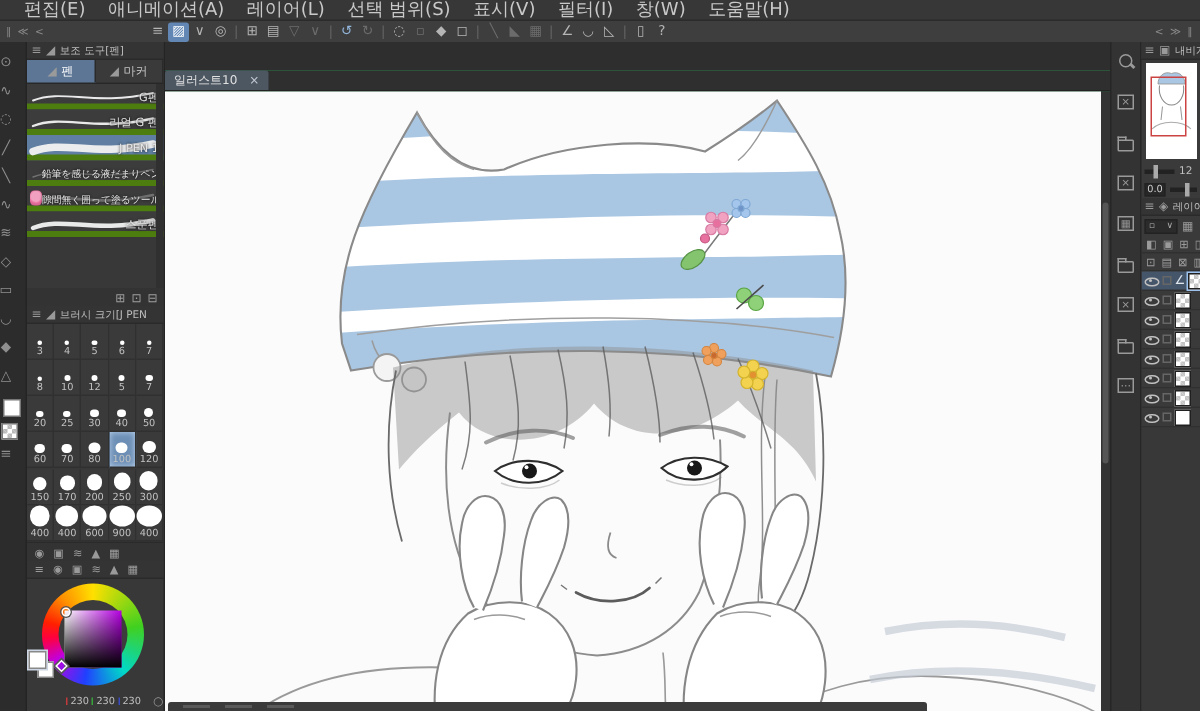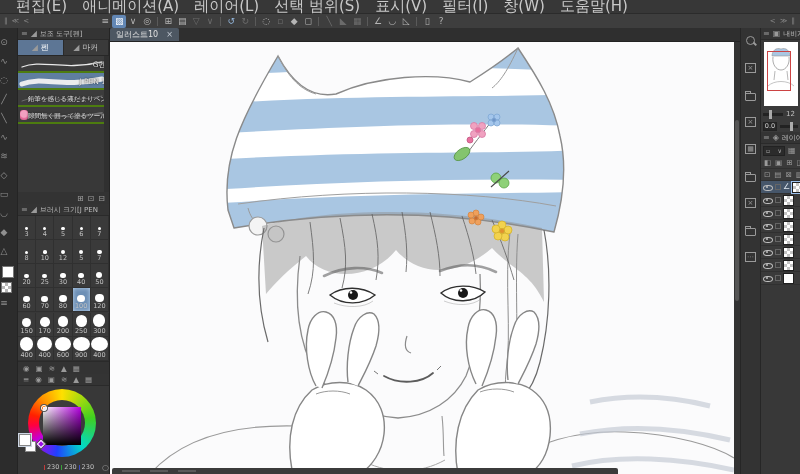--- a/index.html
+++ b/index.html
@@ -1,20 +1,20 @@
 <!DOCTYPE html>
 <html><head>
 <meta charset="utf-8">
 <style>
   html,body{margin:0;padding:0;width:800px;height:474px;overflow:hidden;background:#2e2e2e;}
   *{box-sizing:border-box;}
   .app{position:relative;width:800px;height:474px;font-family:"DejaVu Sans",sans-serif;color:#c8c8c8;background:#2e2e2e;overflow:hidden;}
 
   
-  .menubar{position:absolute;top:0;left:0;right:0;height:14px;background:#373737;display:flex;align-items:center;gap:15px;padding-left:16px;font-size:15px;color:#c9c9c9;border-bottom:1px solid #2b2b2b;}
+  .menubar{position:absolute;top:0;left:0;right:0;height:14px;background:#373737;display:flex;align-items:center;gap:15px;padding-left:16px;font-size:12px;color:#c9c9c9;border-bottom:1px solid #2b2b2b;}
   .menu-item{white-space:nowrap;cursor:default;}
 
   
   .commandbar{position:absolute;top:14px;left:0;right:0;height:14px;background:#3e3e3e;display:flex;align-items:center;font-size:9px;color:#b3b3b3;}
   .cb-markers{font-size:7px;color:#8a8a8a;padding:0 4px;letter-spacing:1px;white-space:nowrap;}
   .cb-icons{display:flex;align-items:center;margin-left:64px;}
   .cb-ic{width:14px;height:13px;display:inline-flex;align-items:center;justify-content:center;font-size:9px;color:#b5b5b5;cursor:default;}
   .cb-ic.active{background:#6287b5;color:#fff;border-radius:2px;}
   .cb-ic.dis{opacity:.38;}
   .cb-ic.accent{color:#93b6dc;}
@@ -34,21 +34,21 @@
   .left-col{width:92px;display:flex;flex-direction:column;background:#383838;border-right:1px solid #242424;}
   .panel-header{height:12px;display:flex;align-items:center;gap:3px;padding:0 3px;background:#343434;font-size:7px;color:#bdbdbd;border-bottom:1px solid #2a2a2a;white-space:nowrap;overflow:hidden;}
   .ph-glyph{font-size:8px;color:#9a9a9a;}
 
   
   .subtool{height:176px;display:flex;flex-direction:column;}
   .st-tabs{height:16px;display:flex;background:#303030;border-bottom:1px solid #272727;}
   .st-tab{flex:1;display:flex;align-items:center;justify-content:center;gap:3px;font-size:8px;color:#c4c4c4;background:#3a3a3a;border-right:1px solid #2a2a2a;}
   .st-tab.sel{background:#5d7695;color:#fff;}
   .st-list{flex:1;overflow:hidden;position:relative;}
-  .st-row{height:17px;position:relative;background:#3c3c3c;border-bottom:2px solid #4d7c0f;}
+  .st-row{height:17px;position:relative;background:#3c3c3c;border-bottom:4px solid #4d7c0f;}
   .st-row.sel{background:#5f7ea1;}
   .st-row svg{position:absolute;left:0;top:0;width:88px;height:16px;}
   .st-label{position:absolute;right:3px;top:4px;font-size:7.5px;color:#e6e6e6;text-shadow:0 0 2px #000;white-space:nowrap;}
   .st-label.long{font-size:6.5px;right:2px;top:5px;}
   .st-badge{position:absolute;left:2px;top:3px;width:8px;height:10px;border-radius:3px;background:radial-gradient(circle at 50% 40%,#f2a0c0 0 45%,#e8709e 60%,#c05580);}
   .st-footer{height:12px;background:#333;display:flex;align-items:center;justify-content:flex-end;gap:4px;padding-right:4px;font-size:8px;color:#9f9f9f;}
   .st-scroll{position:absolute;right:0;top:0;bottom:0;width:5px;background:#303030;}
 
   
   .brushsize{height:170px;display:flex;flex-direction:column;}
@@ -71,21 +71,21 @@
   .sv-cursor{position:absolute;left:23px;top:19px;width:6px;height:6px;border:1px solid #fff;border-radius:50%;box-shadow:0 0 0 1px #555;z-index:3;}
   .hue-cursor{position:absolute;left:20px;top:55px;width:6px;height:6px;border:1px solid #fff;box-shadow:0 0 0 1px #555;transform:rotate(45deg);z-index:3;}
   .fgbg{position:absolute;left:1px;top:48px;width:24px;height:24px;z-index:4;}
   .fg{position:absolute;left:0;top:0;width:12px;height:12px;background:#fff;border:1px solid #888;box-shadow:0 0 0 1px #ccd6e4;}
   .bg{position:absolute;left:6px;top:7px;width:11px;height:11px;background:#fff;border:1px solid #888;}
   .cp-rgb{height:14px;display:flex;align-items:center;gap:2px;padding-left:26px;font-size:6.5px;color:#c0c0c0;}
   .rgb-sq{width:5px;height:5px;display:inline-block;}
   .cp-picker{margin-left:6px;font-size:8px;color:#9a9a9a;}
 
   
-  .center{flex:1;position:relative;background:#22c55e;}
+  .center{flex:1;position:relative;background:#22c55e;margin-top:19px;}
   .tabbar{position:absolute;top:0;left:0;right:0;height:14px;background:#2f2f2f;border-bottom:1px solid #232323;display:flex;align-items:flex-end;}
   .canvas-tab{height:13px;background:#4d5762;color:#e0e0e0;font-size:8px;display:flex;align-items:center;gap:8px;padding:0 6px;border-top-left-radius:2px;border-top-right-radius:2px;}
   .tab-close{font-size:8px;color:#c2c9d2;}
   .canvas{position:absolute;top:14px;left:0;right:6px;bottom:0;background:#fbfbfc;overflow:hidden;}
   .canvas svg{position:absolute;left:0;top:0;}
   .vscroll{position:absolute;top:14px;right:0;bottom:0;width:6px;background:#333;}
   .vscroll .thumb{position:absolute;left:1px;right:1px;top:18%;height:42%;background:#555;border-radius:2px;}
   .hbar{position:absolute;left:2px;bottom:0;width:506px;height:6px;background:#3b3b3b;border-radius:2px 2px 0 0;display:flex;align-items:center;gap:10px;padding:0 10px;}
   .hbar i{display:block;width:18px;height:2px;background:#5a5a5a;}
 
@@ -215,38 +215,50 @@
               <span>마커</span>
             </div>
           </div>
         <div class="st-list" id="st-list">
           <div class="st-row">
               <svg viewBox="0 0 88 16">
                 <path d="M4,11 C24,3 44,15 84,6" fill="none" stroke="#f2f2f2" stroke-width="1.3" stroke-linecap="round" opacity="0.95"></path>
               </svg>
               <span class="st-label">G펜</span>
             </div>
+            <div class="st-row">
+              <svg viewBox="0 0 88 16">
+                <path d="M4,11 C24,3 44,15 84,6" fill="none" stroke="#f2f2f2" stroke-width="1.6" stroke-linecap="round" opacity="0.95"></path>
+              </svg>
+              <span class="st-label">리얼 G 펜</span>
+            </div>
             <div class="st-row sel">
               <svg viewBox="0 0 88 16">
                 <path d="M4,11 C24,3 44,15 84,6" fill="none" stroke="#f2f2f2" stroke-width="5" stroke-linecap="round" opacity="0.95"></path>
               </svg>
               <span class="st-label">J PEN 1</span>
             </div>
             <div class="st-row">
               <svg viewBox="0 0 88 16">
                 <path d="M4,11 C24,3 44,15 84,6" fill="none" stroke="#f2f2f2" stroke-width="0.9" stroke-linecap="round" opacity="0.3"></path>
               </svg>
               <span class="st-label long">鉛筆を感じる液だまりペン</span>
             </div>
             <div class="st-row">
               <svg viewBox="0 0 88 16">
                 <path d="M4,11 C24,3 44,15 84,6" fill="none" stroke="#f2f2f2" stroke-width="1.8" stroke-linecap="round" opacity="0.3"></path>
               </svg>
               <span class="st-badge"></span>
               <span class="st-label long">隙間無く囲って塗るツール</span>
+            </div>
+            <div class="st-row">
+              <svg viewBox="0 0 88 16">
+                <path d="M4,11 C24,3 44,15 84,6" fill="none" stroke="#f2f2f2" stroke-width="3" stroke-linecap="round" opacity="0.95"></path>
+              </svg>
+              <span class="st-label">스푼펜</span>
             </div>
             <div class="st-scroll"></div>
         </div>
         <div class="st-footer" id="st-footer">
             <span>⊞</span>
             <span>⊡</span>
             <span>⊟</span>
           </div>
       </div>
 

